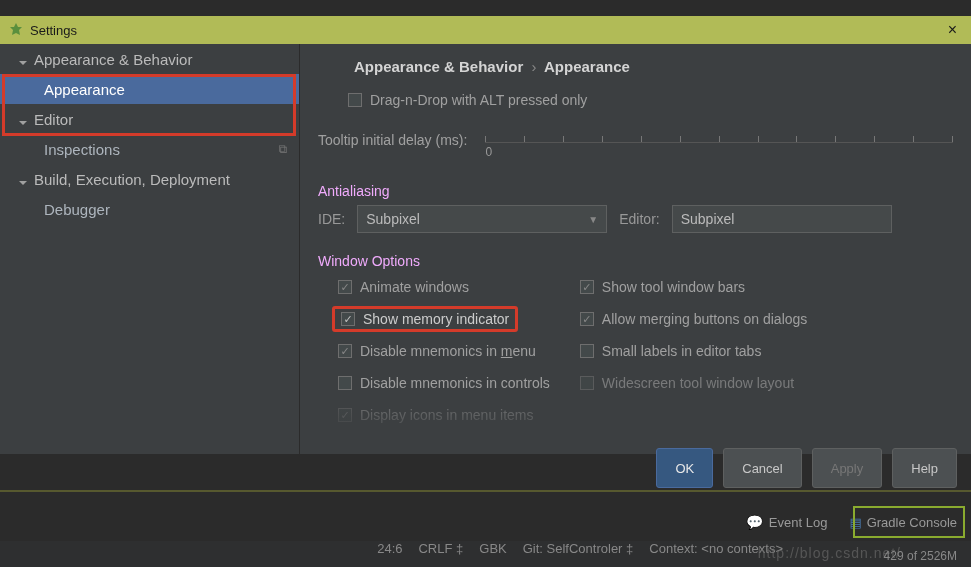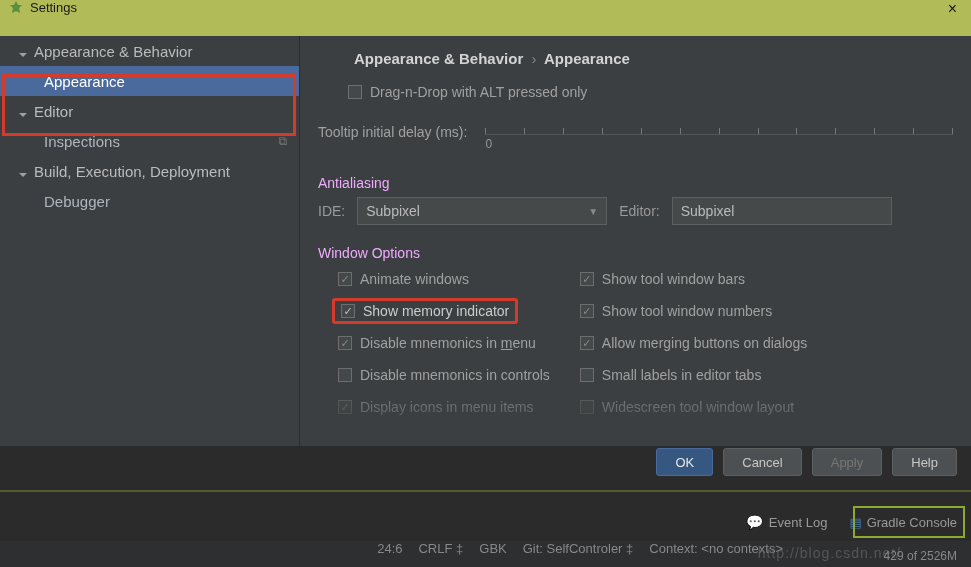--- a/index.html
+++ b/index.html
@@ -1,17 +1,17 @@
 <!DOCTYPE html>
 <html><head>
 <meta charset="utf-8">
 <style>
 * { margin:0; padding:0; box-sizing:border-box; font-family:"Segoe UI",Arial,sans-serif; }
 body { width:971px; height:567px; background:#2b2b2b; overflow:hidden; position:relative; }
-.titlebar { height:36px; background:#b1bb57; display:flex; padding:0 8px; color:#1a1a1a; font-size:13px; }
+.titlebar { height:28px; background:#b1bb57; display:flex; align-items:center; padding:0 8px; color:#1a1a1a; font-size:13px;margin-top:16px; }
 .titlebar .icon { width:16px; height:16px; margin-right:6px; }
 .titlebar .icon svg { width:16px; height:16px; }
 .titlebar .spacer { flex:1; }
 .titlebar .close { font-size:16px; cursor:pointer; padding:0 6px; }
 .dialog { display:flex; height:410px; background:#3c3f41; }
 .sidebar { width:300px; background:#3c3f41; border-right:1px solid #2b2b2b; display:flex; flex-direction:column; }
 .search-wrap { padding:8px 10px; }
 .search-box { display:flex; align-items:center; background:#45494a; border:1px solid #5e6060; border-radius:3px; height:30px; padding:0 8px; }
 .search-box svg { width:14px; height:14px; fill:#a8a8a8; }
 .search-box input { flex:1; background:transparent; border:none; color:#c8c8c8; font-size:15px; padding:0 6px; outline:none; }
@@ -43,21 +43,21 @@
 .aa-row { display:flex; align-items:center; gap:12px; margin-bottom:10px; }
 .aa-row label { font-size:14px; color:#999; }
 .combo { display:flex; align-items:center; background:#45494a; border:1px solid #5e6060; height:28px; padding:0 8px; color:#bbb; font-size:14px; min-width:250px; justify-content:space-between; }
 .combo.sm { min-width:220px; }
 .combo .cd { font-size:10px; color:#888; }
 .win-opts { display:flex; gap:30px; }
 .win-col { display:flex; flex-direction:column; gap:8px; }
 .win-opts .option-row { height:24px; }
 .fade-bottom { position:absolute; left:300px; right:0; top:398px; height:40px; background:linear-gradient(to bottom, rgba(60,63,65,0) 0%, rgba(60,63,65,1) 100%); pointer-events:none; }
 .buttons { position:absolute; right:14px; top:448px; display:flex; gap:10px; }
-.btn { height:28px; padding:0 18px; background:#4c5052; border:1px solid #5e6060; color:#c8c8c8; font-size:13px; border-radius:3px; cursor:pointer; }
+.btn { height:40px; padding:0 18px; background:#4c5052; border:1px solid #5e6060; color:#c8c8c8; font-size:13px; border-radius:3px; cursor:pointer; }
 .btn.primary { background:#365880; border-color:#4a6a9d; color:#e8e8e8; }
 .btn.disabled { color:#777; }
 .sep-line { position:absolute; left:0; right:0; top:490px; height:2px; background:#57592f; }
 .bottom-tools { position:absolute; left:0; right:0; top:510px; height:24px; display:flex; justify-content:flex-end; align-items:center; gap:22px; padding-right:14px; font-size:13px; color:#999; }
 .bottom-tools .item { display:flex; align-items:center; gap:5px; cursor:pointer; }
 .bottom-tools .bubble { color:#5da85d; font-size:14px; }
 .bottom-tools .gc-icon { color:#4a7ab0; font-size:13px; }
 .green-box { position:absolute; right:6px; top:506px; width:112px; height:32px; border:2px solid #8aab2f; pointer-events:none; z-index:10; }
 .status { position:absolute; left:0; right:0; bottom:0; height:26px; background:#2e2f30; color:#888; font-size:13px; display:flex; align-items:flex-start; padding:0 12px; gap:16px; }
 .status .spacer { flex:1; }
@@ -188,24 +188,20 @@
           <span>Display icons in menu items</span>
         </div>
       </div>
       <div class="win-col">
         <div class="option-row">
           <span class="chk checked"></span>
           <span>Show tool window bars</span>
         </div>
         <div class="option-row">
           <span class="chk checked"></span>
-          <span>Show tool window numbers</span>
-        </div>
-        <div class="option-row">
-          <span class="chk checked"></span>
           <span>Allow merging buttons on dialogs</span>
         </div>
         <div class="option-row">
           <span class="chk"></span>
           <span>Small labels in editor tabs</span>
         </div>
         <div class="option-row" style="opacity:.6;">
           <span class="chk"></span>
           <span>Widescreen tool window layout</span>
         </div>

